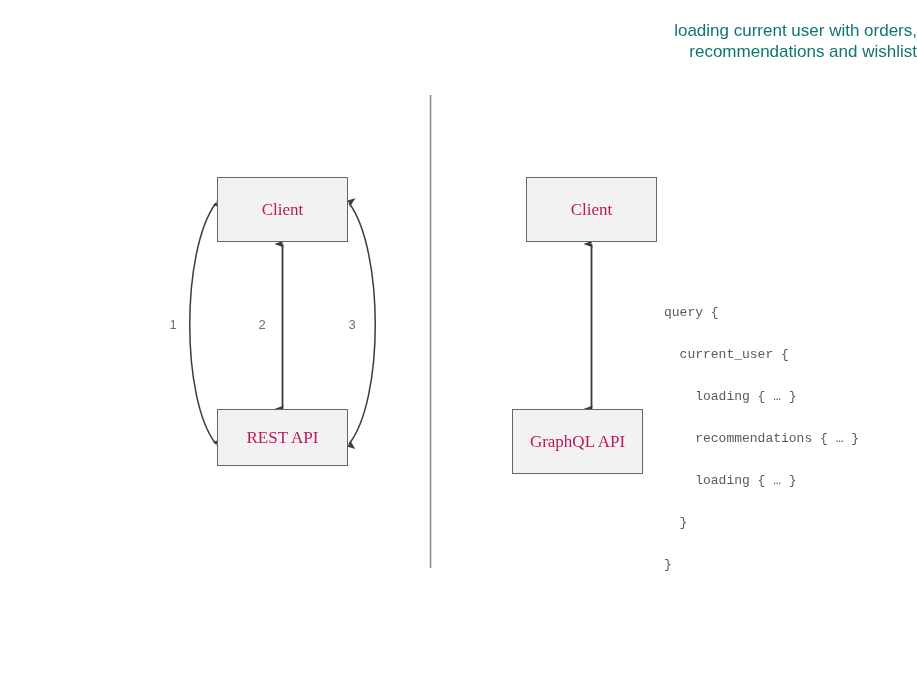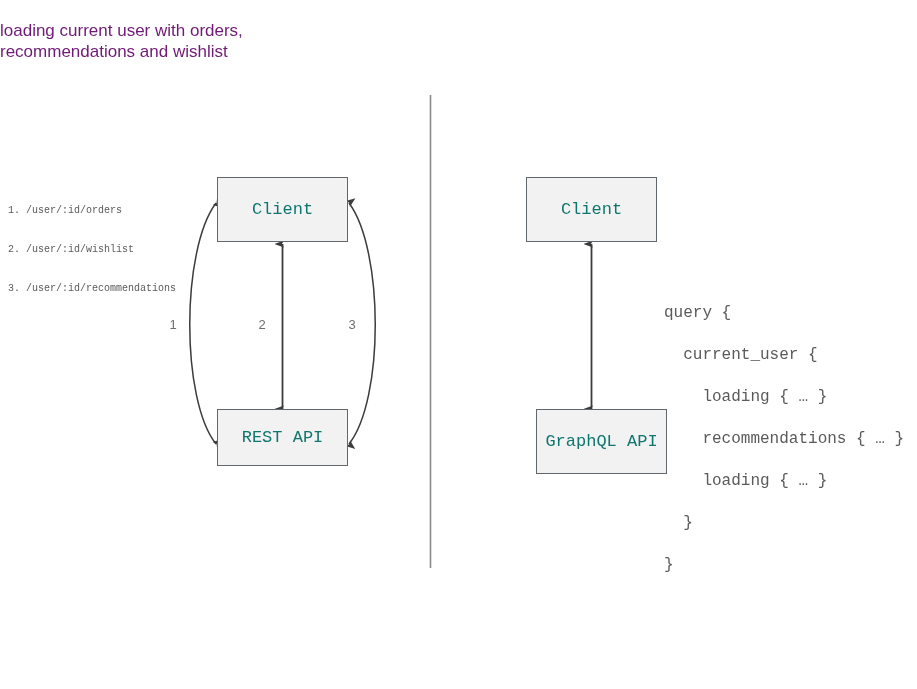--- a/index.html
+++ b/index.html
@@ -15,25 +15,25 @@
     overflow: hidden;
     font-family: "Liberation Sans", sans-serif;
   }
 
   
   #title {
     position: absolute;
     left: 0;
     top: 20px;
     width: 917px;
-    text-align: left;
+    text-align: right;
     font-family: "Liberation Sans", sans-serif;
     font-size: 17px;
     line-height: 21px;
-    color: #701a75;
+    color: #0f766e;
     white-space: pre-line;
   }
 
   
   #legend {
     position: absolute;
     left: 8px;
     top: 178px;
     font-family: "Liberation Mono", "DejaVu Sans Mono", monospace;
     font-size: 10px;
@@ -42,44 +42,44 @@
     white-space: pre;
   }
   #legend .legend-line { display: block; }
 
   
   #graphql-query {
     position: absolute;
     left: 664px;
     top: 278px;
     font-family: "Liberation Mono", "DejaVu Sans Mono", monospace;
-    font-size: 16px;
+    font-size: 13px;
     line-height: 14px;
     color: #5a5a5a;
     white-space: pre;
   }
   #graphql-query .q-line { display: block; }
 
   
   .node {
     position: absolute;
     box-sizing: border-box;
     background: #f2f2f2;
     border: 1.6px solid #62676b;
     display: flex;
     align-items: center;
     justify-content: center;
-    font-family: Liberation Mono, monospace;
+    font-family: Liberation Serif, serif;
     font-size: 17px;
-    color: #0f766e;
+    color: #be185d;
   }
   #node-rest-client   { left: 217px; top: 177px; width: 131px; height: 65px; }
   #node-rest-api      { left: 217px; top: 409px; width: 131px; height: 57px; }
   #node-gql-client    { left: 526px; top: 177px; width: 131px; height: 65px; }
-  #node-gql-api       { left: 536px; top: 409px; width: 131px; height: 65px; }
+  #node-gql-api       { left: 512px; top: 409px; width: 131px; height: 65px; }
 
   
   .arrow-label {
     position: absolute;
     font-family: "Liberation Sans", sans-serif;
     font-size: 13px;
     color: #6c7073;
     text-align: center;
     width: 16px;
   }
@@ -119,25 +119,20 @@
 
     <path d="M 216,203 C 181,250 181,400 216,444" fill="none" stroke="#3c3c3c" stroke-width="1.5" marker-start="url(#ah-up)" marker-end="url(#ah-dn)"></path>
 
     <line x1="282.5" y1="409" x2="282.5" y2="244" stroke="#3c3c3c" stroke-width="1.8" marker-start="url(#ah-up)" marker-end="url(#ah-dn)"></line>
 
     <path d="M 349,203 C 384,250 384,400 349,444" fill="none" stroke="#3c3c3c" stroke-width="1.5" marker-start="url(#ah-up)" marker-end="url(#ah-dn)"></path>
 
     <line x1="591.5" y1="409" x2="591.5" y2="244" stroke="#3c3c3c" stroke-width="1.8" marker-start="url(#ah-up)" marker-end="url(#ah-dn)"></line>
   </svg>
 
-  <div id="legend">
-    <span class="legend-line">1. /user/:id/orders</span>
-    <span class="legend-line">2. /user/:id/wishlist</span>
-    <span class="legend-line">3. /user/:id/recommendations</span>
-  </div>
 
   <div class="node" id="node-rest-client">Client</div>
   <div class="node" id="node-rest-api">REST API</div>
 
   <div class="arrow-label" id="label-1">1</div>
   <div class="arrow-label" id="label-2">2</div>
   <div class="arrow-label" id="label-3">3</div>
 
   <div class="node" id="node-gql-client">Client</div>
   <div class="node" id="node-gql-api">GraphQL API</div>

